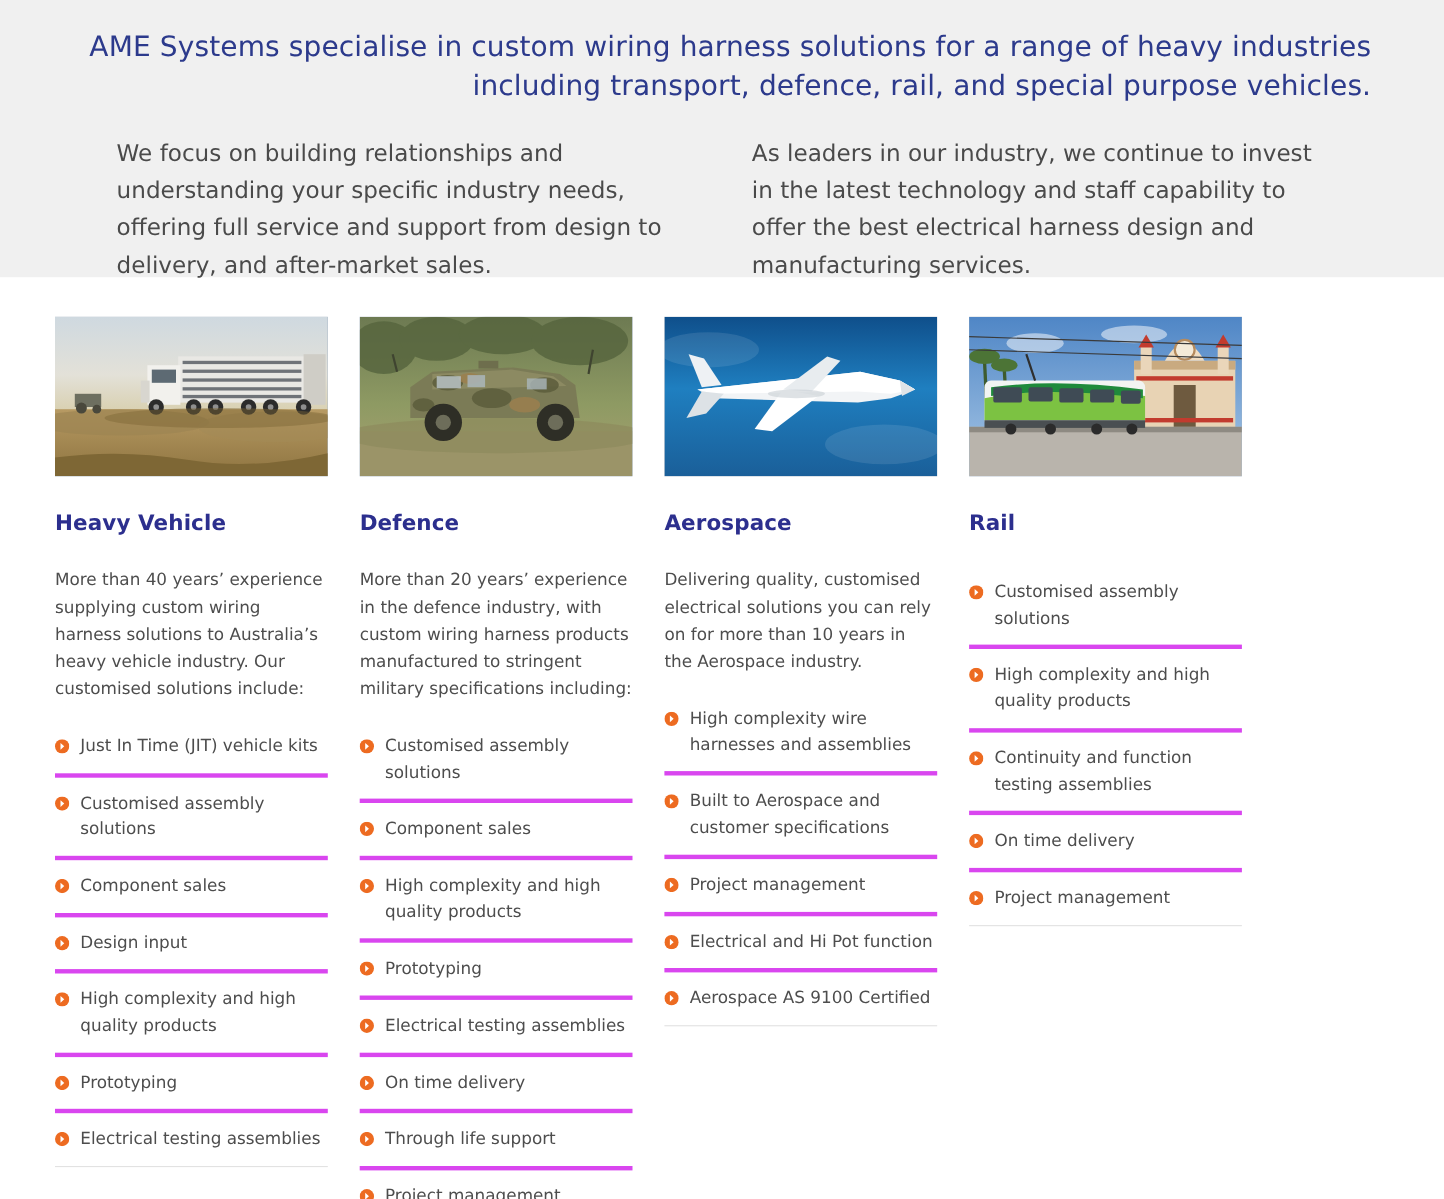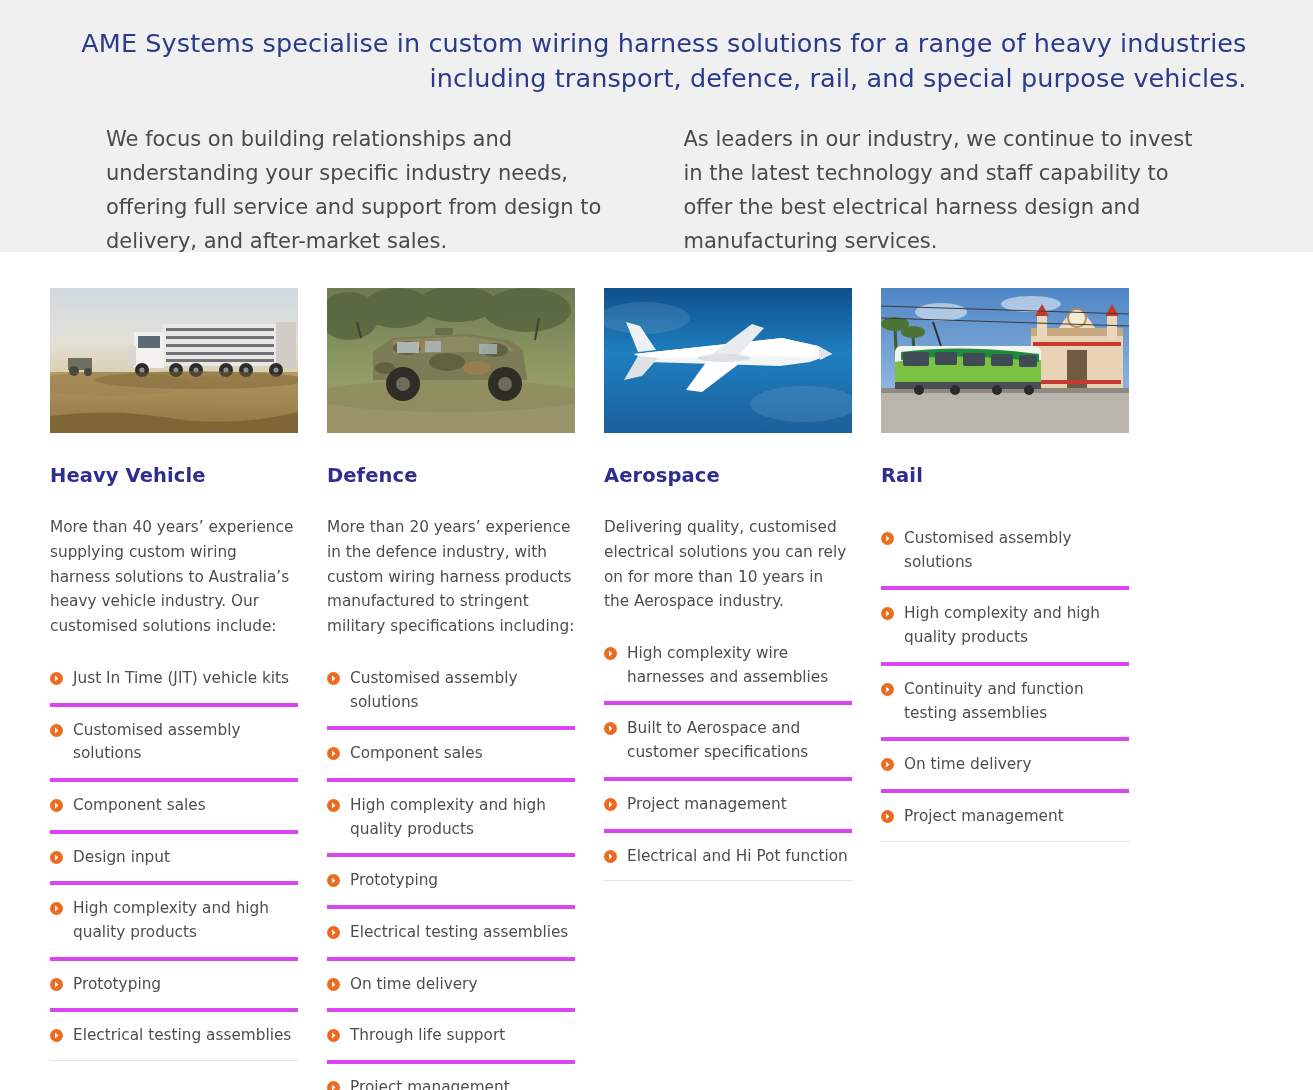--- a/index.html
+++ b/index.html
@@ -427,20 +427,29 @@
       </li>
       <li>
         <span class="chev">
           <svg viewBox="0 0 13 13">
               <circle cx="6.5" cy="6.5" r="6.5" fill="#ed6b21"></circle>
               <path d="M5 3.4 L8.4 6.5 L5 9.6 Z" fill="#fff"></path>
             </svg>
         </span>
         <span>Electrical and Hi Pot function</span>
       </li>
+      <li>
+        <span class="chev">
+          <svg viewBox="0 0 13 13">
+              <circle cx="6.5" cy="6.5" r="6.5" fill="#ed6b21"></circle>
+              <path d="M5 3.4 L8.4 6.5 L5 9.6 Z" fill="#fff"></path>
+            </svg>
+        </span>
+        <span>Aerospace AS 9100 Certified</span>
+      </li>
     </ul>
   </div>
 
   <div class="card">
     <div class="card-thumb">
       <svg class="thumb-svg" viewBox="0 0 248 145" preserveAspectRatio="none">
         <defs>
           <linearGradient id="skyR" x1="0" y1="0" x2="0" y2="1">
             <stop offset="0%" stop-color="#4f86c6"></stop>
               <stop offset="100%" stop-color="#a9c8e6"></stop>

